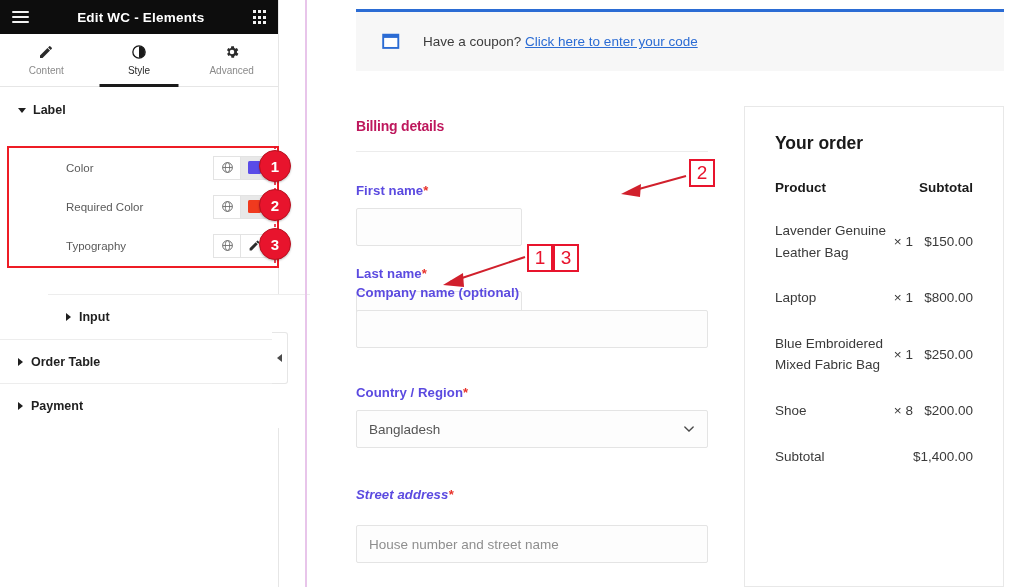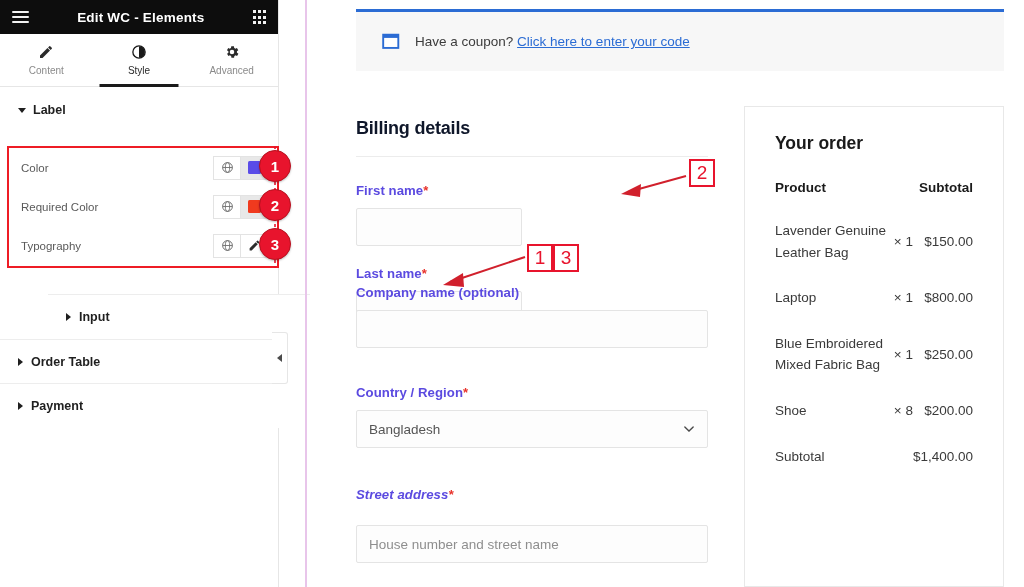--- a/index.html
+++ b/index.html
@@ -58,21 +58,21 @@
 
   
   #label-controls {
     position: absolute; left: 7px; top: 146px;
     width: 272px; height: 122px;
     border: 2px solid #ee1c25;
     background: #ffffff;
   }
   .ctrl-row {
     height: 39px; display: flex; align-items: center;
-    padding: 0 8px 0 12px; position: relative;
+    padding: 0 8px 0 12px; position: relative; margin-left: 45px;
   }
   .ctrl-label { font-size: 11.5px; color: #5a5a5a; flex: 1; }
   .ctrl-widgets { display: flex; align-items: center; }
   .glob-btn {
     width: 27px; height: 24px; background: #fff; border: 1px solid #e3e3e3;
     border-right: none; display: flex; align-items: center; justify-content: center;
   }
   .swatch-btn {
     width: 29px; height: 24px; background: #e8e8e8; border: 1px solid #e3e3e3;
     display: flex; align-items: center; justify-content: center;
@@ -108,30 +108,30 @@
 
   
   #checkout {
     position: absolute; left: 310px; top: 0; right: 0; bottom: 0;
     background: #ffffff; overflow: hidden;
   }
 
   #coupon-bar {
     position: absolute; left: 46px; top: 9px; width: 648px; height: 62px;
     background: #f7f7f7; border-top: 3px solid #2b6cd4;
-    display: flex; align-items: center; padding-left: 26px; gap: 14px;
+    display: flex; align-items: center; padding-left: 26px; gap: 22px;
   }
   .coupon-ico { width: 19px; height: 17px; flex: none; }
   .coupon-text { font-size: 13.5px; color: #3c3c3c; }
   .coupon-link { color: #2b6cd4; }
 
   #billing {
     position: absolute; left: 46px; top: 118px; width: 352px;
   }
-  #billing-title { font-size: 18px; font-weight: bold; color: #0f172a; letter-spacing: -.2px; }
+  #billing-title { font-size: 14px; font-weight: bold; color: #be185d; letter-spacing: -.2px; }
   #billing-rule { margin-top: 17px; height: 1px; background: #ececec; width: 352px; }
 
   .field-label {
     font-size: 13.2px; font-weight: bold; color: #5b4ae0; letter-spacing: .05px;
   }
   .req-star { color: #e8322b; font-size: 13px; }
 
   .text-input {
     width: 100%; height: 38px; border: 1px solid #e4e4e4;
     background: #fdfdfd; border-radius: 2px;

